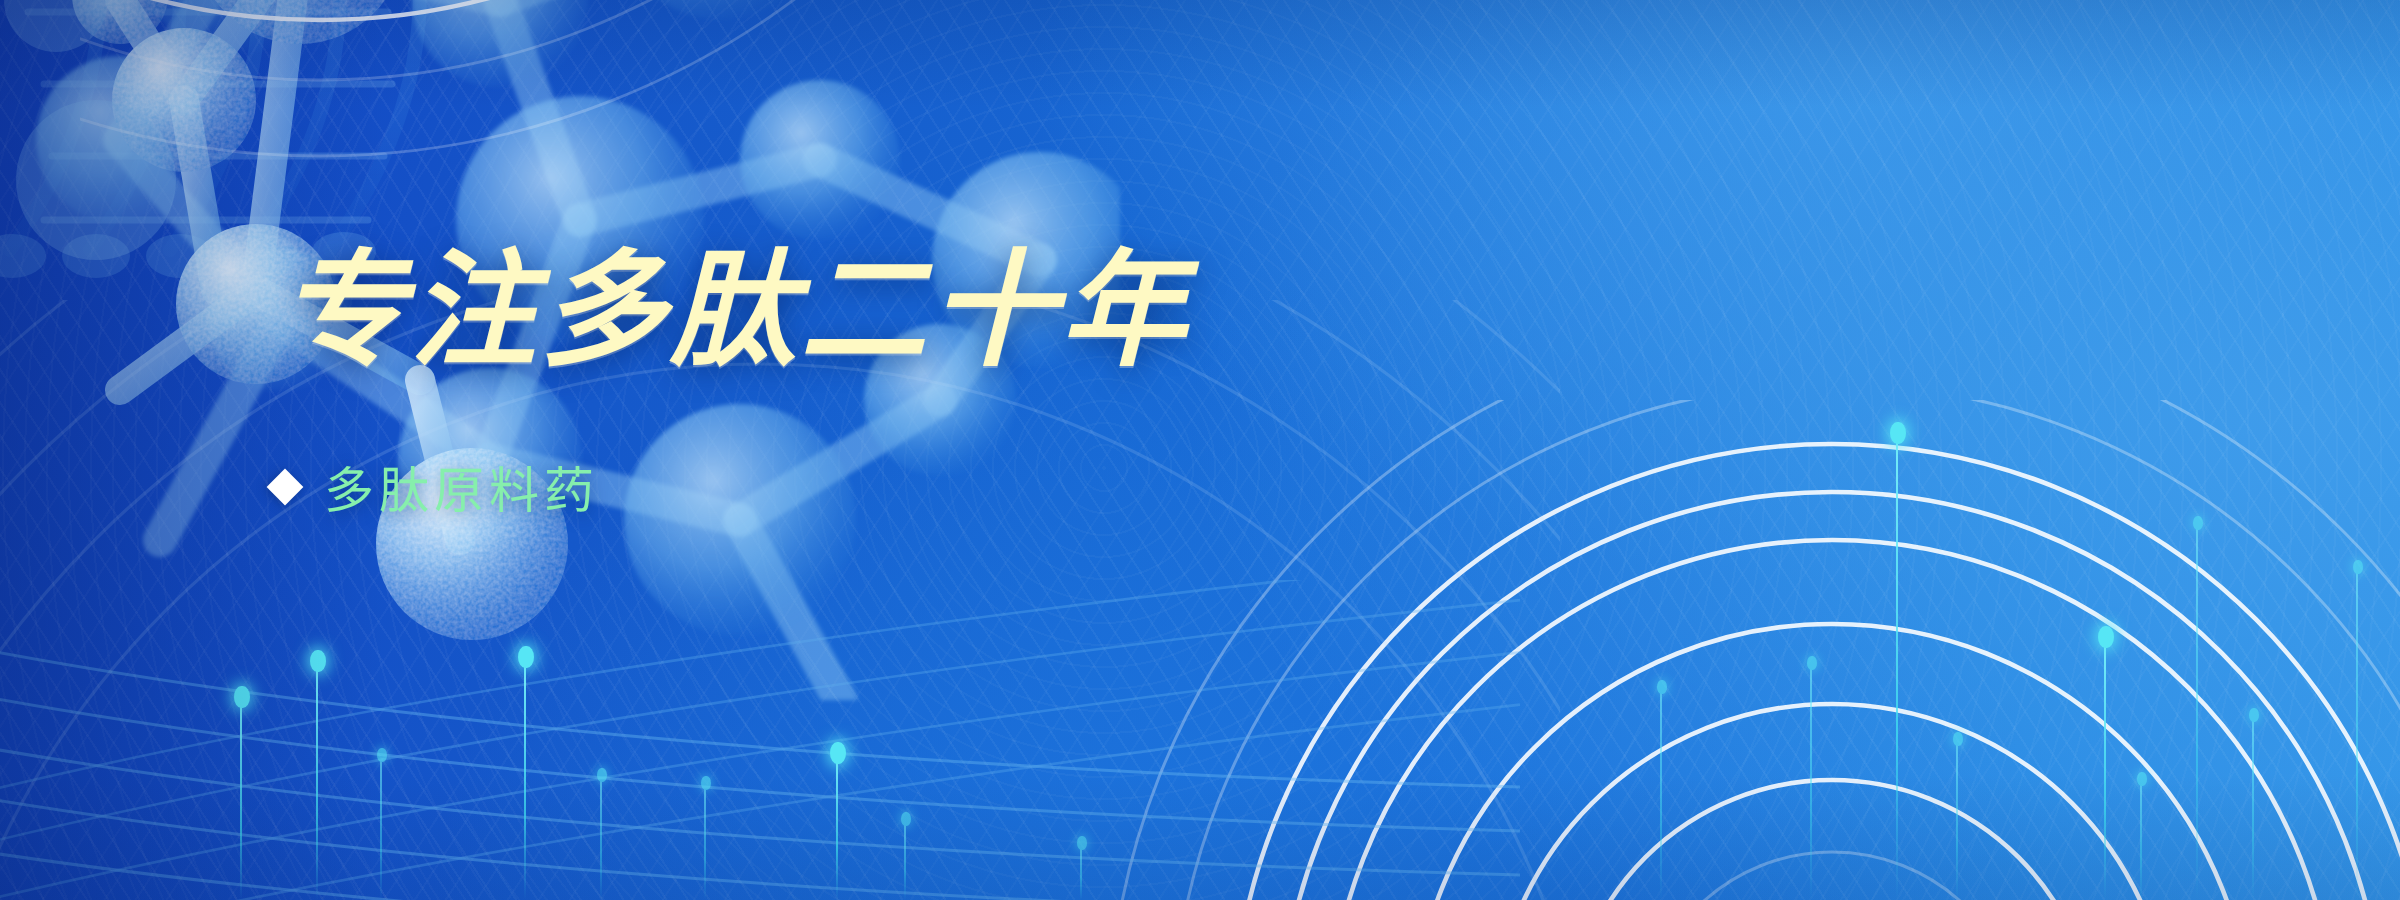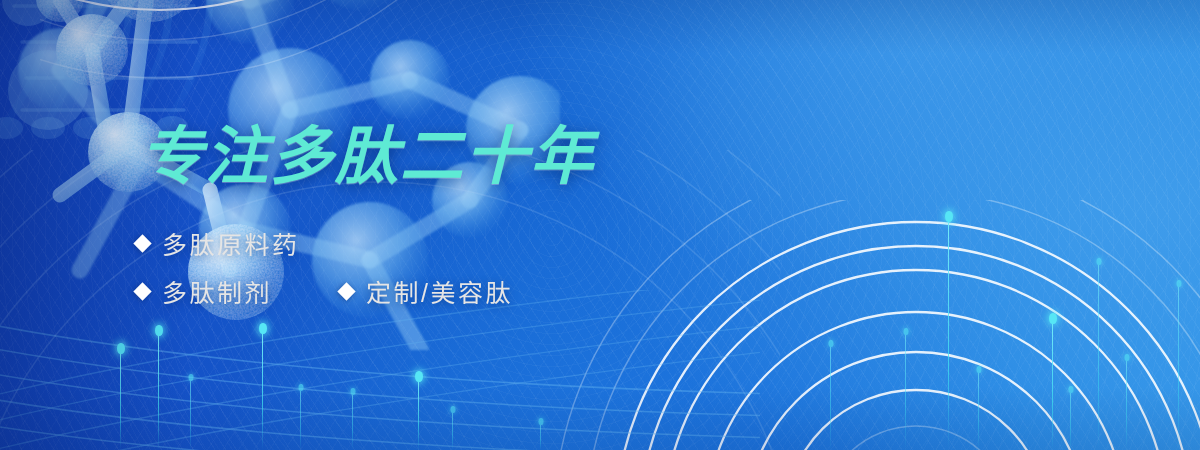--- a/index.html
+++ b/index.html
@@ -70,31 +70,31 @@
   .stem.sm{opacity:.62;}
   .stem.sm::after{width:5px;height:7px;top:-4px;box-shadow:0 0 5px 1px rgba(86,230,245,.6);}
 
   
   #content{position:absolute;left:0;top:0;width:100%;height:100%;}
 
   #headline{
     position:absolute;left:140px;top:123px;
     font-size:63px;line-height:66px;
     font-weight:bold;font-style:italic;
-    color:#5eead4;
+    color:#fef9c3;
     letter-spacing:2px;
     white-space:nowrap;
     text-shadow:0 3px 14px rgba(4,32,96,.55), 0 1px 0 rgba(255,255,255,.35);
   }
 
   #features{position:absolute;left:136px;top:219px;}
   .feat-row{display:flex;align-items:center;height:48px;}
   .feat{
     display:flex;align-items:center;
-    color:#e5e5e5;
+    color:#86efac;
     font-size:25px;
     letter-spacing:2.5px;
     white-space:nowrap;
     text-shadow:0 2px 8px rgba(6,38,105,.55);
   }
   .feat.col1{width:204px;}
   .diamond{
     width:13px;height:13px;
     background:#ffffff;
     transform:rotate(45deg);
@@ -339,26 +339,16 @@
 
     <div id="features">
 
       <div class="feat-row">
         <div class="feat col1">
           <span class="diamond"></span>
           <span class="feat-label">多肽原料药</span>
         </div>
       </div>
 
-      <div class="feat-row">
-        <div class="feat col1">
-          <span class="diamond"></span>
-          <span class="feat-label">多肽制剂</span>
-        </div>
-        <div class="feat">
-          <span class="diamond"></span>
-          <span class="feat-label">定制/美容肽</span>
-        </div>
-      </div>
 
     </div>
   </div>
 </div>
 
 </body></html>

